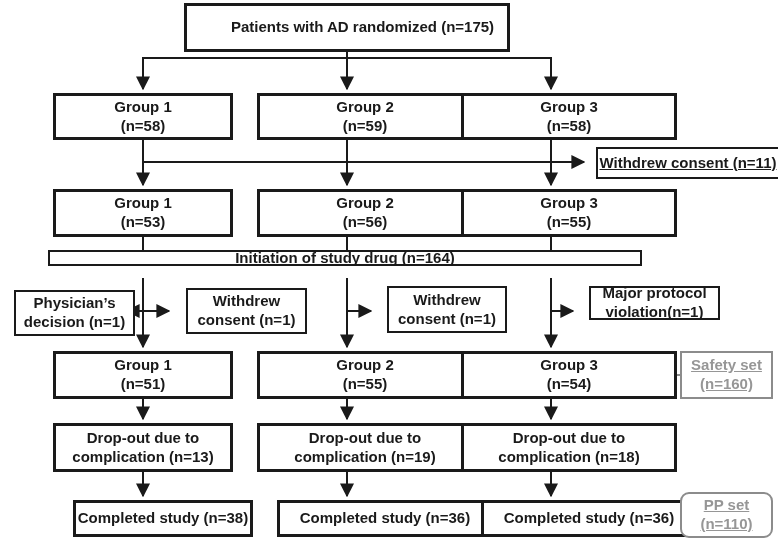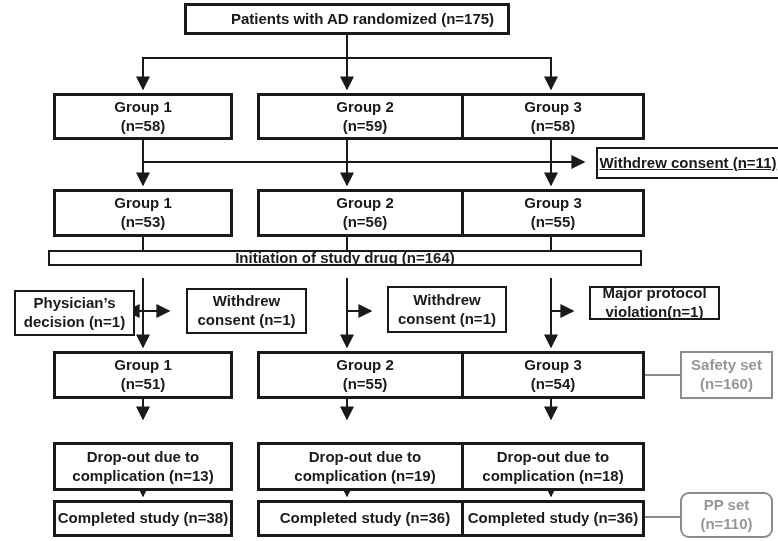--- a/index.html
+++ b/index.html
@@ -18,33 +18,33 @@
   #arrow-layer line{stroke:var(--ink);stroke-width:2;}
   #arrow-layer line.gline{stroke:var(--muted-border);}
   #arrow-layer marker path{fill:var(--ink);}
   .box{
     position:absolute;box-sizing:border-box;z-index:2;background:#fff;
     border:3px solid var(--ink);
     display:flex;align-items:center;justify-content:center;
     text-align:center;white-space:pre-line;line-height:1.25;
   }
   .side{border-width:2.5px;margin-left:12px;}
-  .gray{border:2px solid var(--muted-border);color:var(--muted-text);}
+  .gray{border:2px solid var(--muted-border);color:var(--muted-text);text-decoration:underline;}
   
   .c1{left:53px;width:180px;}
   .c2{left:257px;width:216px;}
-  .c3{left:461px;width:184px;}
+  .c3{left:461px;width:216px;}
   
   .r-alloc{top:93px;height:47px;}
   .r-post{top:189px;height:48px;}
   .r-treat{top:351px;height:48px;}
-  .r-drop{top:442px;height:49px;}
-  .r-comp{top:500px;height:37px;}
+  .r-drop{top:423px;height:49px;}
+  .r-comp{top:500px;height:37px;margin-left:20px;}
   
-  .b-title{left:184px;top:3px;width:326px;height:32px;padding-left:31px;}
+  .b-title{left:184px;top:3px;width:326px;height:49px;padding-left:31px;}
   .b-wc11{left:596px;top:147px;width:184px;height:32px;border-width:2.5px;text-decoration:underline;}
   .b-init{left:48px;top:250px;width:594px;height:16px;border-width:2.5px;}
   .b-phys{left:2px;top:290px;width:121px;height:46px;}
   .b-wc1a{left:174px;top:288px;width:121px;height:46px;}
   .b-wc1b{left:375px;top:286px;width:120px;height:47px;}
   .b-major{left:577px;top:286px;width:131px;height:34px;}
   .b-safety{left:680px;top:351px;width:93px;height:48px;}
   .b-pp{left:680px;top:492px;width:93px;height:46px;border-radius:9px;}
 </style>
 </head>

